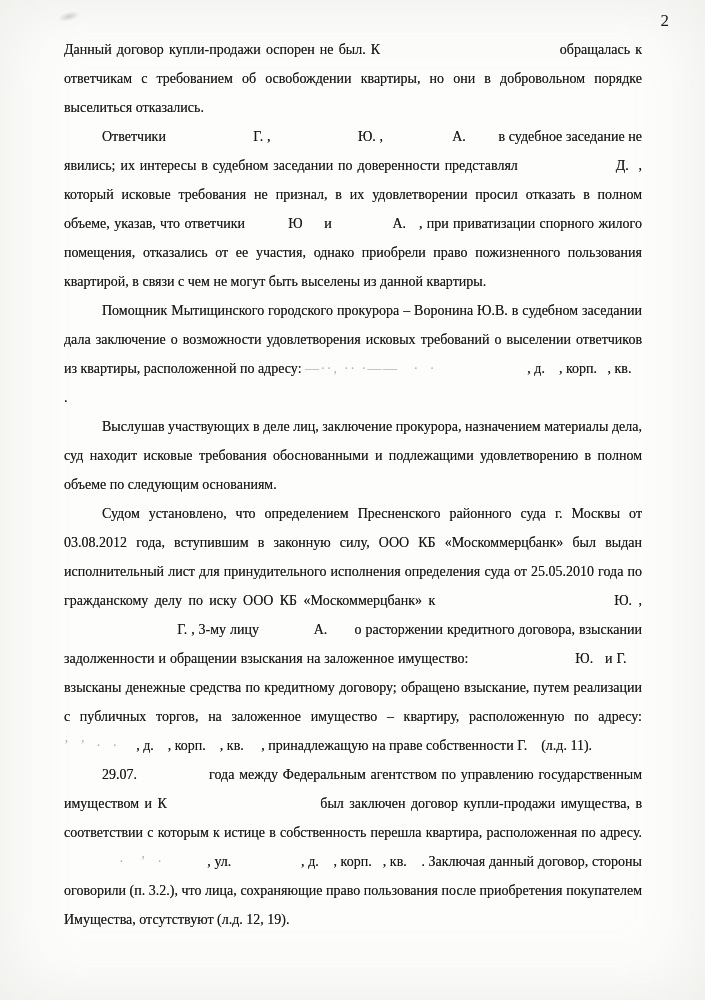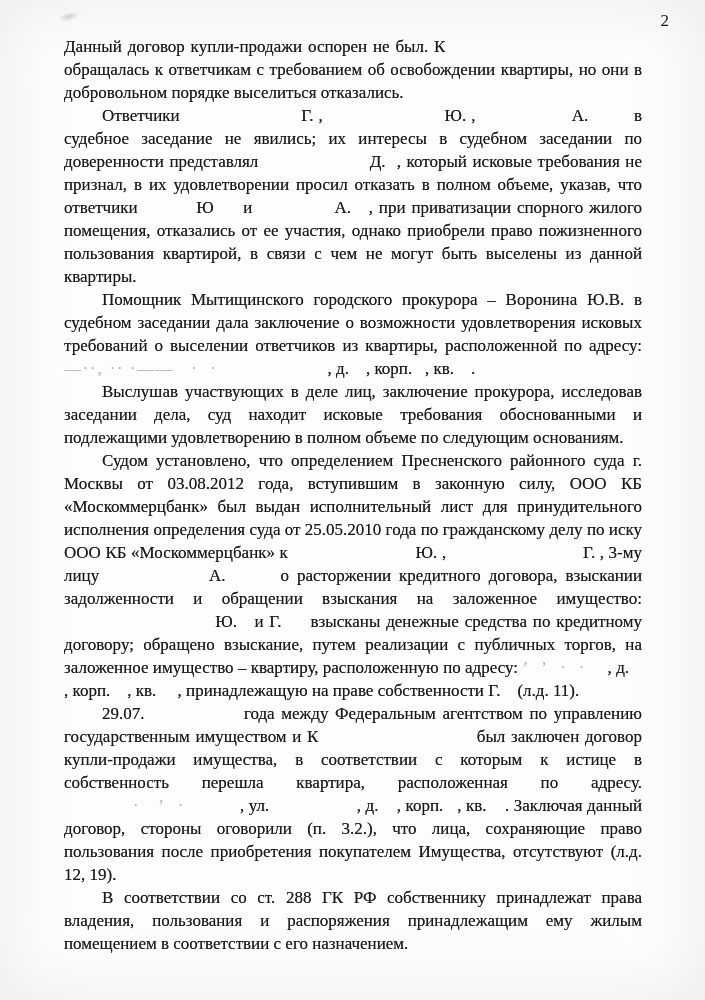--- a/index.html
+++ b/index.html
@@ -19,22 +19,22 @@
     top: 11px;
     right: 36px;
     font-size: 17px;
     color: #1a1a1a;
   }
   .content {
     position: absolute;
     top: 35px;
     left: 64px;
     width: 578px;
-    font-size: 17px;
-    line-height: 23px;
+    font-size: 14px;
+    line-height: 29px;
     text-align: justify;
     text-shadow: 0 0 0.5px rgba(15,15,15,0.65);
   }
   .para { margin: 0; padding: 0; }
   .indent { text-indent: 38px; font-family: Liberation Serif, serif; }
   .faint {
     color: #b4b2ac;
     text-shadow: none;
     filter: blur(0.5px);
     letter-spacing: 1.5px;
@@ -53,18 +53,17 @@
 <body>
 
 <div class="page">
   <div class="smudge"></div>
   <div class="page-number">2</div>
 
   <div class="content">
     <p class="para">Данный договор купли-продажи оспорен не был. К&nbsp;&nbsp;&nbsp;&nbsp;&nbsp;&nbsp;&nbsp;&nbsp;&nbsp;&nbsp;&nbsp;&nbsp;&nbsp;&nbsp;&nbsp;&nbsp;&nbsp;&nbsp;&nbsp;&nbsp;&nbsp;&nbsp;&nbsp;&nbsp;&nbsp;&nbsp;&nbsp;&nbsp;&nbsp;&nbsp;&nbsp;&nbsp;&nbsp;&nbsp; обращалась к ответчикам с требованием об освобождении квартиры, но они в добровольном порядке выселиться отказались.</p>
     <p class="para indent">Ответчики&nbsp;&nbsp;&nbsp;&nbsp;&nbsp;&nbsp;&nbsp;&nbsp;&nbsp;&nbsp;&nbsp;&nbsp;&nbsp;&nbsp;&nbsp;&nbsp;&nbsp;&nbsp;&nbsp;&nbsp;&nbsp;&nbsp;&nbsp;&nbsp;Г.&nbsp;, &nbsp;&nbsp;&nbsp;&nbsp;&nbsp;&nbsp;&nbsp;&nbsp;&nbsp;&nbsp;&nbsp;&nbsp;&nbsp;&nbsp;&nbsp;&nbsp;&nbsp;&nbsp;&nbsp;&nbsp;&nbsp;&nbsp;&nbsp;Ю.&nbsp;, &nbsp;&nbsp;&nbsp;&nbsp;&nbsp;&nbsp;&nbsp;&nbsp;&nbsp;&nbsp;&nbsp;&nbsp;&nbsp;&nbsp;&nbsp;&nbsp;&nbsp;&nbsp;А. &nbsp;&nbsp;&nbsp;&nbsp;&nbsp;&nbsp;&nbsp;&nbsp;в судебное заседание не явились; их интересы в судебном заседании по доверенности представлял &nbsp;&nbsp;&nbsp;&nbsp;&nbsp;&nbsp;&nbsp;&nbsp;&nbsp;&nbsp;&nbsp;&nbsp;&nbsp;&nbsp;&nbsp;&nbsp;&nbsp;&nbsp;&nbsp;Д.&nbsp;&nbsp;, который исковые требования не признал, в их удовлетворении просил отказать в полном объеме, указав, что ответчики &nbsp;&nbsp;&nbsp;&nbsp;&nbsp;&nbsp;&nbsp;&nbsp;&nbsp;Ю &nbsp;&nbsp;&nbsp;&nbsp;и &nbsp;&nbsp;&nbsp;&nbsp;&nbsp;&nbsp;&nbsp;&nbsp;&nbsp;&nbsp;&nbsp;&nbsp;&nbsp;А.&nbsp;&nbsp; , при приватизации спорного жилого помещения, отказались от ее участия, однако приобрели право пожизненного пользования квартирой, в связи с чем не могут быть выселены из данной квартиры.</p>
     <p class="para indent"><span>Помощник Мытищинского городского прокурора – Воронина Ю.В. в судебном заседании дала заключение о возможности удовлетворения исковых требований о выселении ответчиков из квартиры, расположенной по адресу: </span><span class="faint">—··‚&nbsp;··&nbsp;·——&nbsp;&nbsp;&nbsp;·&nbsp;&nbsp;·</span><span>&nbsp;&nbsp;&nbsp;&nbsp;&nbsp;&nbsp;&nbsp;&nbsp;&nbsp;&nbsp;&nbsp;&nbsp;&nbsp;&nbsp;&nbsp;&nbsp;&nbsp;&nbsp;&nbsp;&nbsp;&nbsp;&nbsp;&nbsp;&nbsp;&nbsp; , д.&nbsp;&nbsp;&nbsp; , корп.&nbsp;&nbsp; , кв.&nbsp;&nbsp;&nbsp; .</span></p>
-    <p class="para indent">Выслушав участвующих в деле лиц, заключение прокурора, исследовав заседании дела, суд находит исковые требования обоснованными и подлежащими удовлетворению в полном объеме  по следующим основаниям.</p>
+    <p class="para indent">Выслушав участвующих в деле лиц, заключение прокурора, назначением материалы дела, суд находит исковые требования обоснованными и подлежащими удовлетворению в полном объеме  по следующим основаниям.</p>
     <p class="para indent"><span>Судом установлено, что определением Пресненского районного суда г. Москвы от 03.08.2012 года, вступившим в законную силу, ООО КБ «Москоммерцбанк» был выдан исполнительный лист для принудительного исполнения определения суда от 25.05.2010 года по гражданскому делу по иску ООО КБ «Москоммерцбанк» к &nbsp;&nbsp;&nbsp;&nbsp;&nbsp;&nbsp;&nbsp;&nbsp;&nbsp;&nbsp;&nbsp;&nbsp;&nbsp;&nbsp;&nbsp;&nbsp;&nbsp;&nbsp;&nbsp;&nbsp;&nbsp;&nbsp;&nbsp;&nbsp;&nbsp;&nbsp;&nbsp;Ю.&nbsp;, &nbsp;&nbsp;&nbsp;&nbsp;&nbsp;&nbsp;&nbsp;&nbsp;&nbsp;&nbsp;&nbsp;&nbsp;&nbsp;&nbsp;&nbsp;&nbsp;&nbsp;&nbsp;&nbsp;&nbsp;&nbsp;&nbsp;&nbsp;&nbsp;&nbsp;&nbsp;&nbsp;&nbsp;&nbsp;Г.&nbsp;, 3-му лицу &nbsp;&nbsp;&nbsp;&nbsp;&nbsp;&nbsp;&nbsp;&nbsp;&nbsp;&nbsp;&nbsp;&nbsp;&nbsp;А. &nbsp;&nbsp;&nbsp;&nbsp;&nbsp;&nbsp;о расторжении кредитного договора, взыскании задолженности и обращении взыскания на заложенное имущество: &nbsp;&nbsp;&nbsp;&nbsp;&nbsp;&nbsp;&nbsp;&nbsp;&nbsp;&nbsp;&nbsp;&nbsp;&nbsp;&nbsp;&nbsp;&nbsp;&nbsp;&nbsp;&nbsp;&nbsp;&nbsp;&nbsp;&nbsp;&nbsp;&nbsp;&nbsp;Ю.&nbsp;&nbsp;&nbsp;и Г.&nbsp;&nbsp;&nbsp;&nbsp; взысканы денежные средства по кредитному договору; обращено взыскание, путем реализации с публичных торгов, на заложенное имущество – квартиру, расположенную по адресу: </span><span class="faint">’&nbsp;&nbsp;’&nbsp;&nbsp;·&nbsp;&nbsp;·</span><span>&nbsp;&nbsp;&nbsp;&nbsp; , д.&nbsp;&nbsp;&nbsp; , корп.&nbsp;&nbsp;&nbsp; , кв.&nbsp;&nbsp;&nbsp;&nbsp; , принадлежащую на праве собственности Г.&nbsp;&nbsp;&nbsp; (л.д. 11).</span></p>
     <p class="para indent"><span>29.07.&nbsp;&nbsp;&nbsp;&nbsp;&nbsp;&nbsp;&nbsp;&nbsp;&nbsp;&nbsp;&nbsp;&nbsp;&nbsp;&nbsp; года между Федеральным агентством по управлению государственным имуществом и К&nbsp;&nbsp;&nbsp;&nbsp;&nbsp;&nbsp;&nbsp;&nbsp;&nbsp;&nbsp;&nbsp;&nbsp;&nbsp;&nbsp;&nbsp;&nbsp;&nbsp;&nbsp;&nbsp;&nbsp;&nbsp;&nbsp;&nbsp;&nbsp;&nbsp;&nbsp;&nbsp; был заключен договор купли-продажи имущества, в соответствии с которым к истице в собственность перешла квартира, расположенная по адресу. &nbsp;&nbsp;&nbsp;&nbsp;&nbsp;&nbsp;&nbsp;&nbsp;&nbsp;&nbsp;&nbsp;&nbsp;&nbsp;&nbsp;&nbsp;</span><span class="faint">·&nbsp;&nbsp;&nbsp;’&nbsp;&nbsp;·</span><span>&nbsp;&nbsp;&nbsp;&nbsp;&nbsp;&nbsp;&nbsp;&nbsp;&nbsp;&nbsp;&nbsp;&nbsp;, ул.&nbsp;&nbsp;&nbsp;&nbsp;&nbsp;&nbsp;&nbsp;&nbsp;&nbsp;&nbsp;&nbsp;&nbsp;&nbsp;&nbsp;&nbsp;&nbsp;&nbsp;&nbsp; , д.&nbsp;&nbsp;&nbsp; , корп.&nbsp;&nbsp; , кв.&nbsp;&nbsp;&nbsp; . Заключая данный договор, стороны оговорили (п. 3.2.), что лица, сохраняющие право пользования после приобретения покупателем Имущества, отсутствуют (л.д. 12, 19).</span></p>
-    <p class="para indent">В соответствии со ст. 288 ГК РФ собственнику принадлежат права владения, пользования и распоряжения принадлежащим ему жилым помещением в соответствии с его назначением.</p>
   </div>
 </div>
 
 </body></html>

